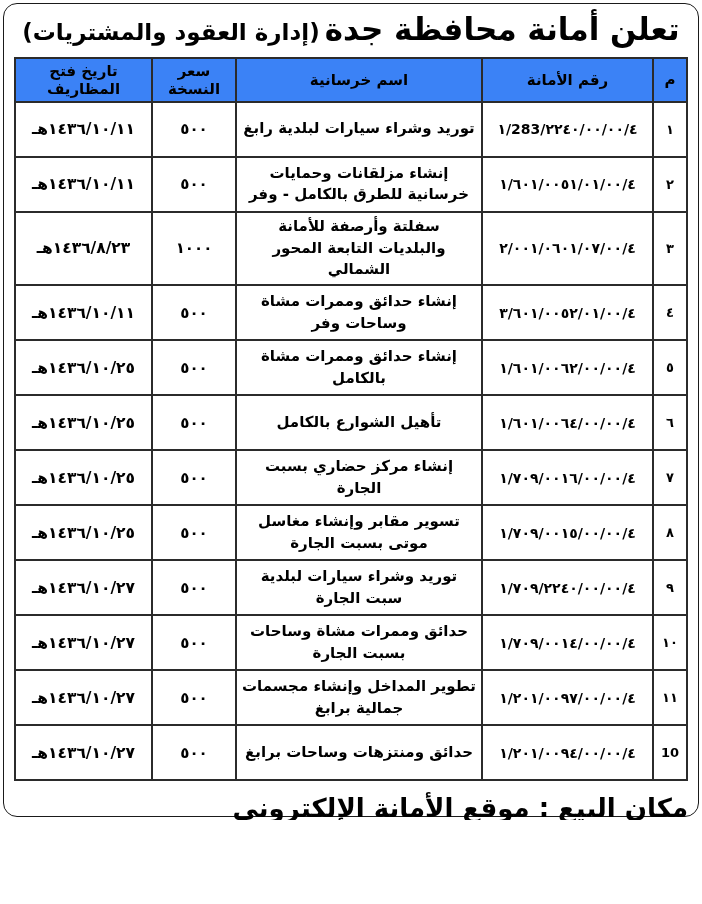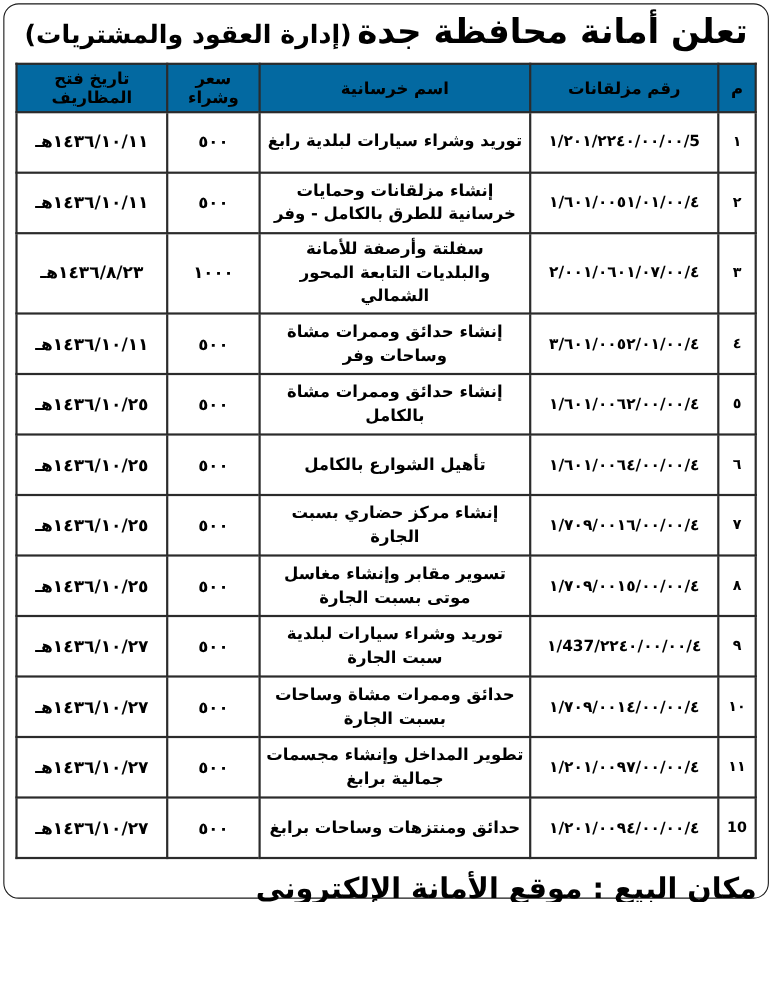--- a/index.html
+++ b/index.html
@@ -55,21 +55,21 @@
     table-layout: fixed;
   }
   table.tenders th, table.tenders td {
     border: 2px solid #2b2b2b;
     text-align: center;
     vertical-align: middle;
     font-weight: bold;
     padding: 3px 5px;
   }
   table.tenders th {
-    background: #0369a1;
+    background: #3b82f6;
     height: 34px;
     font-size: 15px;
   }
   col.c-no     { width: 34px; }
   col.c-number { width: 171px; }
   col.c-name   { width: 246px; }
   col.c-price  { width: 84px; }
   col.c-date   { width: 137px; }
   tbody tr { height: 55px; }
   td.cell-no     { font-size: 13px; }
@@ -113,30 +113,30 @@
       <colgroup>
         <col class="c-no">
           <col class="c-number">
           <col class="c-name">
           <col class="c-price">
           <col class="c-date">
       </colgroup>
       <thead>
         <tr>
           <th>م</th>
-          <th>رقم مزلقانات</th>
+          <th>رقم الأمانة</th>
           <th>اسم خرسانية</th>
-          <th>سعر وشراء</th>
+          <th>سعر النسخة</th>
           <th>تاريخ فتح المظاريف</th>
         </tr>
       </thead>
       <tbody>
         <tr>
           <td class="cell-no">١</td>
-          <td class="cell-number"><span class="num-ltr">١/٢٠١/٢٢٤٠/٠٠/٠٠/5</span></td>
+          <td class="cell-number"><span class="num-ltr">١/283/٢٢٤٠/٠٠/٠٠/٤</span></td>
           <td class="cell-name">توريد وشراء سيارات لبلدية رابغ</td>
           <td class="cell-price">٥٠٠</td>
           <td class="cell-date">١٤٣٦/١٠/١١هـ</td>
         </tr>
         <tr>
           <td class="cell-no">٢</td>
           <td class="cell-number"><span class="num-ltr">١/٦٠١/٠٠٥١/٠١/٠٠/٤</span></td>
           <td class="cell-name">إنشاء مزلقانات وحمايات خرسانية للطرق بالكامل - وفر</td>
           <td class="cell-price">٥٠٠</td>
           <td class="cell-date">١٤٣٦/١٠/١١هـ</td>
@@ -178,21 +178,21 @@
         </tr>
         <tr>
           <td class="cell-no">٨</td>
           <td class="cell-number"><span class="num-ltr">١/٧٠٩/٠٠١٥/٠٠/٠٠/٤</span></td>
           <td class="cell-name">تسوير مقابر وإنشاء مغاسل موتى بسبت الجارة</td>
           <td class="cell-price">٥٠٠</td>
           <td class="cell-date">١٤٣٦/١٠/٢٥هـ</td>
         </tr>
         <tr>
           <td class="cell-no">٩</td>
-          <td class="cell-number"><span class="num-ltr">١/437/٢٢٤٠/٠٠/٠٠/٤</span></td>
+          <td class="cell-number"><span class="num-ltr">١/٧٠٩/٢٢٤٠/٠٠/٠٠/٤</span></td>
           <td class="cell-name">توريد وشراء سيارات لبلدية سبت الجارة</td>
           <td class="cell-price">٥٠٠</td>
           <td class="cell-date">١٤٣٦/١٠/٢٧هـ</td>
         </tr>
         <tr>
           <td class="cell-no">١٠</td>
           <td class="cell-number"><span class="num-ltr">١/٧٠٩/٠٠١٤/٠٠/٠٠/٤</span></td>
           <td class="cell-name">حدائق وممرات مشاة وساحات بسبت الجارة</td>
           <td class="cell-price">٥٠٠</td>
           <td class="cell-date">١٤٣٦/١٠/٢٧هـ</td>

